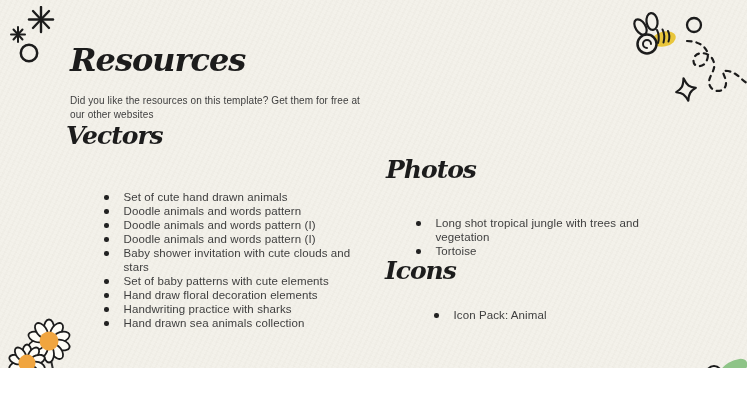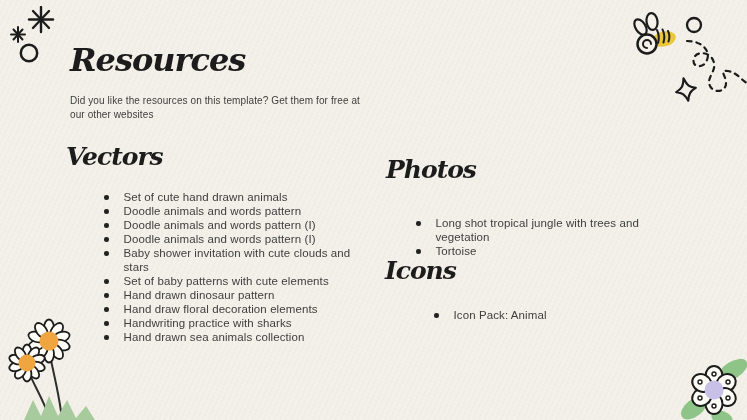--- a/index.html
+++ b/index.html
@@ -1,19 +1,19 @@
 <!DOCTYPE html>
 <html><head>
 <meta charset="utf-8">
 <style>
   html,body { margin:0; padding:0; }
   .slide {
     position: relative;
     width: 747px;
-    height: 420px;
+    height: 368px;
     background: #f3f1ea;
     background-image:
       repeating-linear-gradient(115deg, rgba(120,110,90,0.022) 0 2px, rgba(255,255,255,0) 2px 5px),
       repeating-linear-gradient(23deg, rgba(120,110,90,0.016) 0 1px, rgba(255,255,255,0) 1px 4px);
     overflow: hidden;
     font-family: "Liberation Sans", sans-serif;
   }
   .abs { position: absolute; }
 
   .script {
@@ -24,21 +24,21 @@
     letter-spacing: -1px;
     line-height: 1;
   }
   .slide-title { left: 70px; top: 44px; font-size: 32px; }
   .subtitle {
     left: 70px; top: 94px; width: 296px;
     font-size: 10px; line-height: 13.5px;
     color: #3e3e3e; letter-spacing: 0.1px;
   }
   .section-heading { font-size: 25px; }
-  .vectors-heading { left: 66px; top: 144px; }
+  .vectors-heading { left: 66px; top: 123px; }
   .photos-heading  { left: 386px; top: 157px; }
   .icons-heading   { left: 385px; top: 258px; }
 
   ul.res-list {
     margin: 16px; padding: 0; list-style: none;
     font-size: 11.5px; line-height: 14px; color: #3e3e3e; letter-spacing: 0.1px;
   }
   ul.res-list li { display: flex; align-items: flex-start; }
   ul.res-list .bullet {
     flex: 0 0 auto;
@@ -94,24 +94,20 @@
         <span class="bullet"></span>
         <span class="item-text">Doodle animals and words pattern (I)</span>
       </li>
       <li>
         <span class="bullet"></span>
         <span class="item-text">Baby shower invitation with cute clouds and stars</span>
       </li>
       <li>
         <span class="bullet"></span>
         <span class="item-text">Set of baby patterns with cute elements</span>
-      </li>
-      <li>
-        <span class="bullet"></span>
-        <span class="item-text">Hand drawn dinosaur pattern</span>
       </li>
       <li>
         <span class="bullet"></span>
         <span class="item-text">Hand draw floral decoration elements</span>
       </li>
       <li>
         <span class="bullet"></span>
         <span class="item-text">Handwriting practice with sharks</span>
       </li>
       <li>

